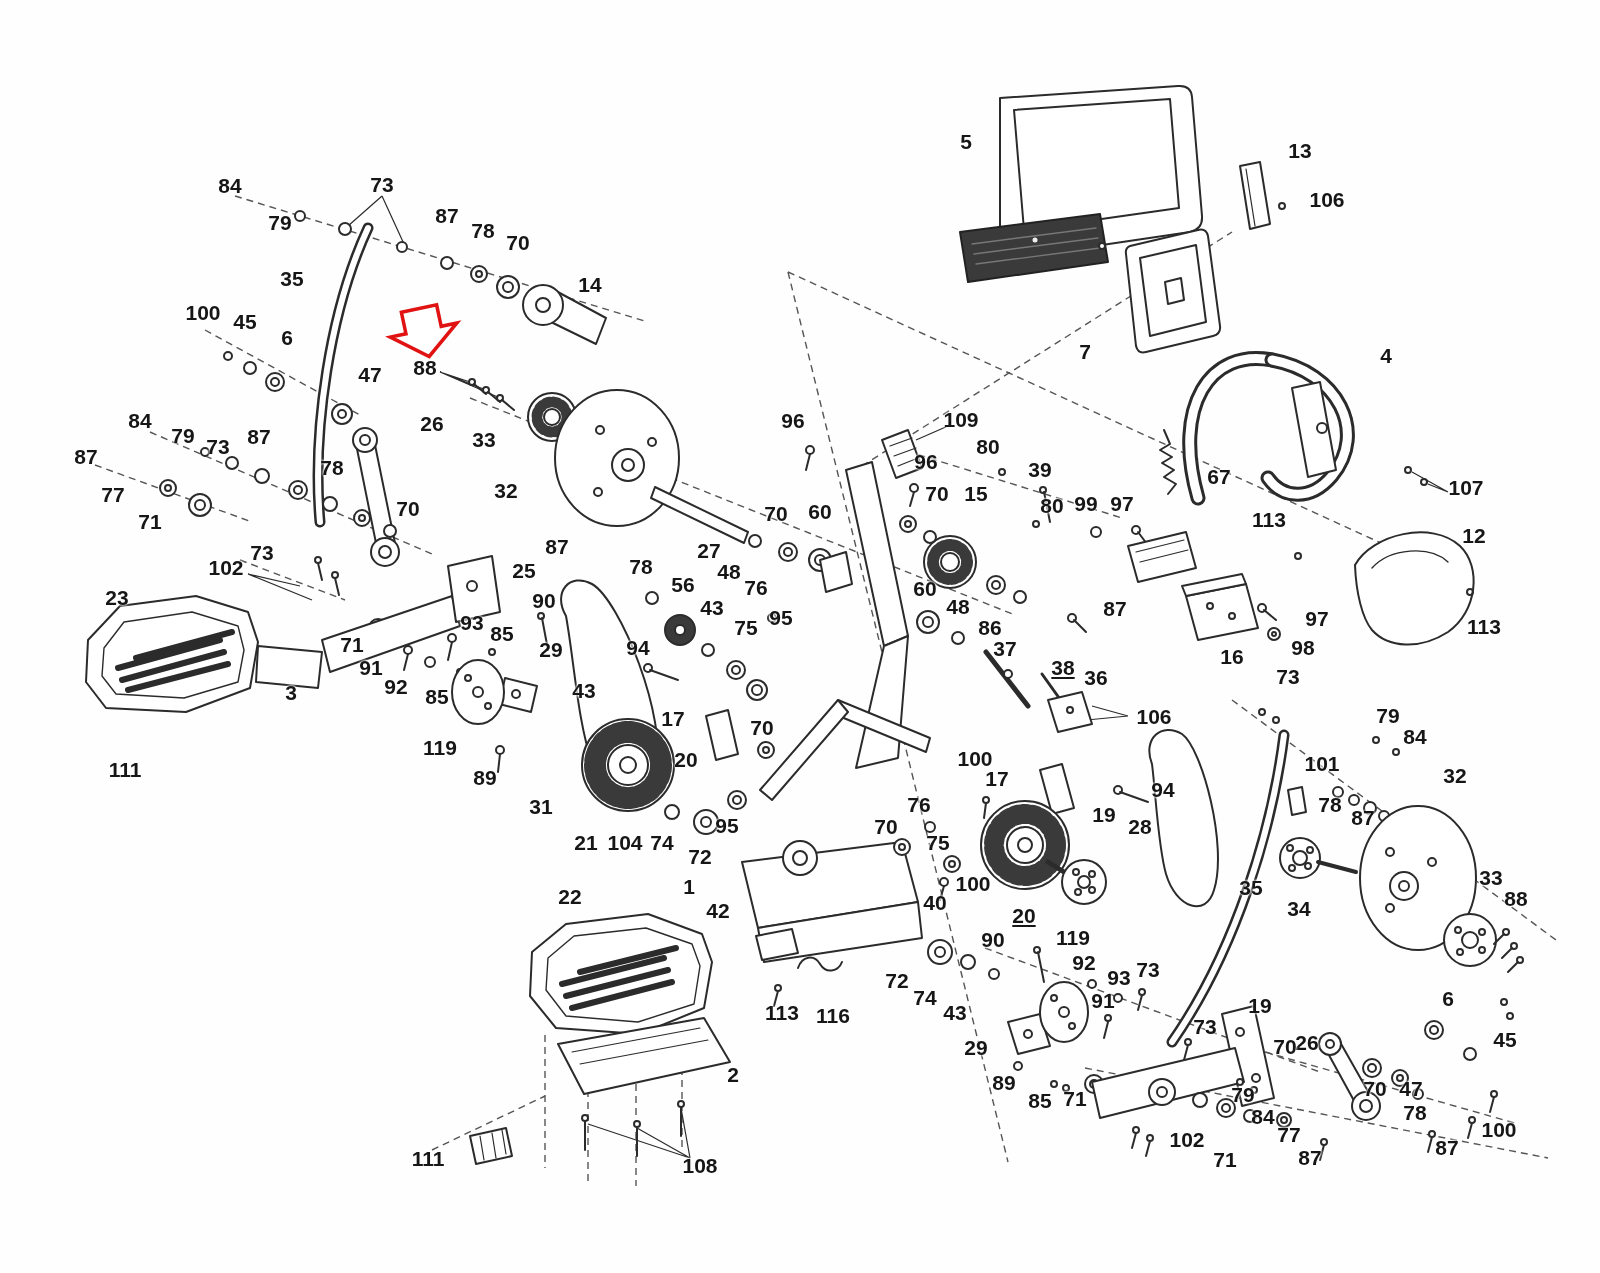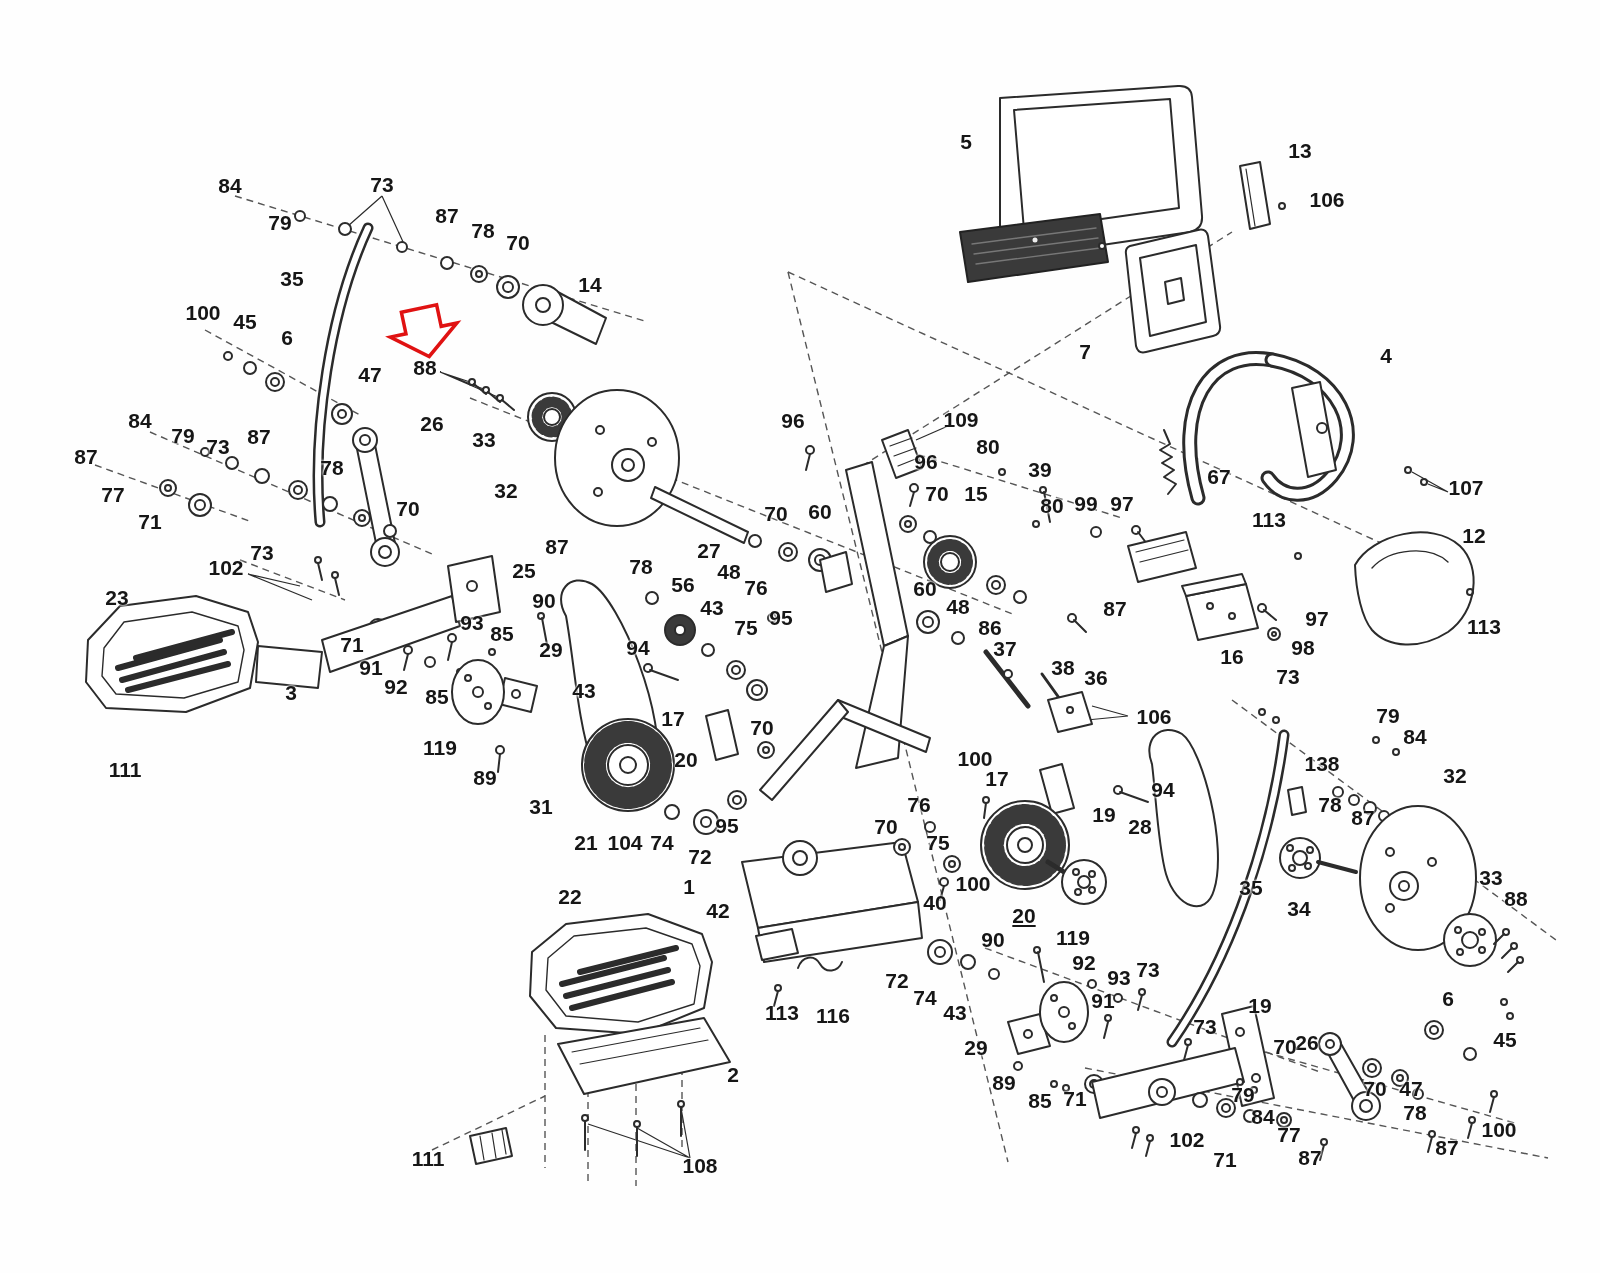--- a/index.html
+++ b/index.html
@@ -538,21 +538,21 @@
       <span class="part-label" style="left: 683px; top: 585px;">56</span>
       <span class="part-label" style="left: 756px; top: 588px;">76</span>
       <span class="part-label" style="left: 712px; top: 608px;">43</span>
       <span class="part-label" style="left: 746px; top: 628px;">75</span>
       <span class="part-label" style="left: 781px; top: 618px;">95</span>
       <span class="part-label" style="left: 925px; top: 589px;">60</span>
       <span class="part-label" style="left: 958px; top: 607px;">48</span>
       <span class="part-label" style="left: 990px; top: 628px;">86</span>
       <span class="part-label" style="left: 1115px; top: 609px;">87</span>
       <span class="part-label" style="left: 1005px; top: 649px;">37</span>
-      <span class="part-label" style="left: 1063px; top: 668px;">38</span>
+      <span class="part-label" style="left: 1063px; top: 668px; text-decoration: underline;">38</span>
       <span class="part-label" style="left: 1096px; top: 678px;">36</span>
       <span class="part-label" style="left: 1232px; top: 657px;">16</span>
       <span class="part-label" style="left: 1317px; top: 619px;">97</span>
       <span class="part-label" style="left: 1303px; top: 648px;">98</span>
       <span class="part-label" style="left: 1484px; top: 627px;">113</span>
       <span class="part-label" style="left: 472px; top: 623px;">93</span>
       <span class="part-label" style="left: 544px; top: 601px;">90</span>
       <span class="part-label" style="left: 502px; top: 634px;">85</span>
       <span class="part-label" style="left: 551px; top: 650px;">29</span>
       <span class="part-label" style="left: 638px; top: 648px;">94</span>
@@ -571,21 +571,21 @@
       <span class="part-label" style="left: 586px; top: 843px;">21</span>
       <span class="part-label" style="left: 625px; top: 843px;">104</span>
       <span class="part-label" style="left: 662px; top: 843px;">74</span>
       <span class="part-label" style="left: 700px; top: 857px;">72</span>
       <span class="part-label" style="left: 727px; top: 826px;">95</span>
       <span class="part-label" style="left: 125px; top: 770px;">111</span>
       <span class="part-label" style="left: 1154px; top: 717px;">106</span>
       <span class="part-label" style="left: 1288px; top: 677px;">73</span>
       <span class="part-label" style="left: 1388px; top: 716px;">79</span>
       <span class="part-label" style="left: 1415px; top: 737px;">84</span>
-      <span class="part-label" style="left: 1322px; top: 764px;">138</span>
+      <span class="part-label" style="left: 1322px; top: 764px;">101</span>
       <span class="part-label" style="left: 1455px; top: 776px;">32</span>
       <span class="part-label" style="left: 1330px; top: 805px;">78</span>
       <span class="part-label" style="left: 1363px; top: 818px;">87</span>
       <span class="part-label" style="left: 975px; top: 759px;">100</span>
       <span class="part-label" style="left: 997px; top: 779px;">17</span>
       <span class="part-label" style="left: 1163px; top: 790px;">94</span>
       <span class="part-label" style="left: 1104px; top: 815px; text-align: center;">19</span>
       <span class="part-label" style="left: 1140px; top: 827px;">28</span>
       <span class="part-label" style="left: 919px; top: 805px;">76</span>
       <span class="part-label" style="left: 886px; top: 827px;">70</span>

